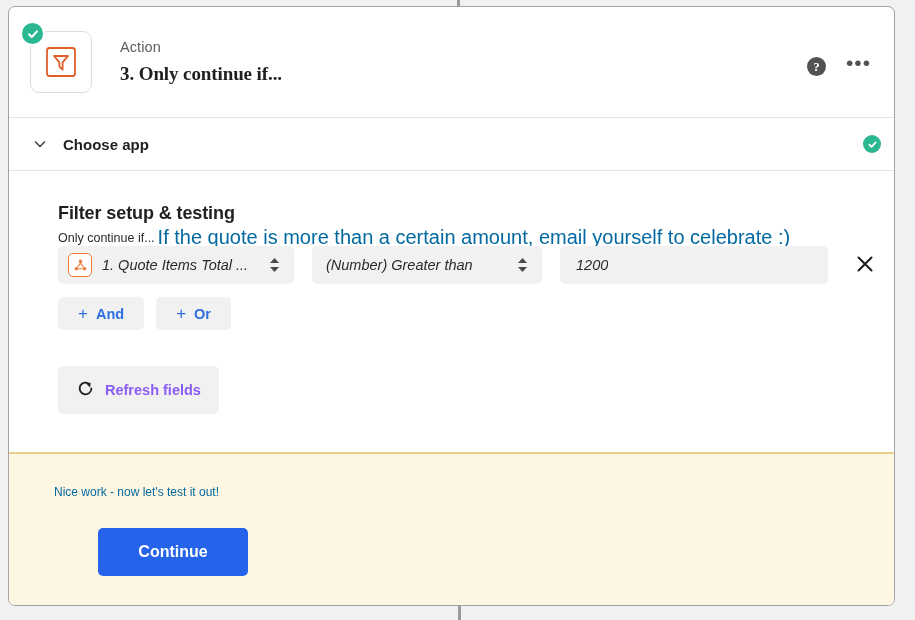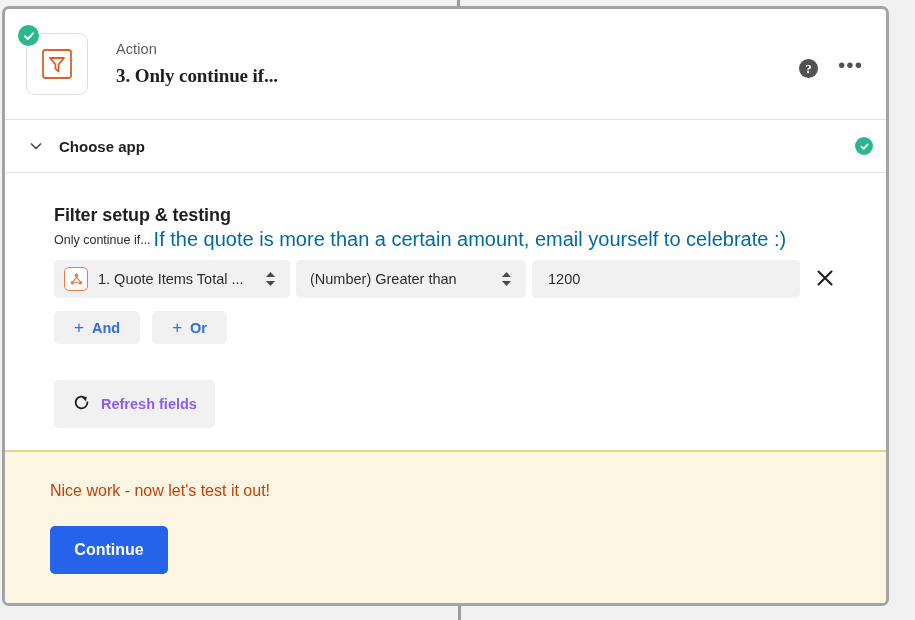--- a/index.html
+++ b/index.html
@@ -23,24 +23,24 @@
     border-right: 6px solid transparent;
     border-top: 8px solid #9b9b9b;
   }
   .connector-bottom {
     position: absolute; left: 458px; top: 604px;
     width: 3px; height: 16px; background: #9b9b9b;
   }
 
   
   .card {
-    position: absolute; left: 2px; top: 6px;
+    position: absolute; left: 8px; top: 6px;
     width: 887px; height: 600px;
     background: #ffffff;
-    border: 3px solid #a3a3a3;
+    border: 1px solid #a3a3a3;
     border-radius: 7px;
     overflow: hidden;
   }
 
   
   .card-header {
     position: relative;
     height: 111px;
     border-bottom: 1px solid #e3e3e3;
     display: flex; align-items: center;
@@ -130,22 +130,22 @@
     font-size: 12.5px; color: #2b2b2b; white-space: nowrap;
   }
   .annotation {
     font-size: 20px; color: #0369a1; white-space: nowrap;
     margin-left: 3px; line-height: 22px;
     position: relative; top: 2px;
   }
 
   
   .cond-row {
-    display: flex; align-items: center; gap: 6px;
-    margin-top: 12px;
+    display: flex; align-items: center; gap: 18px;
+    font-style: italic;
   }
   .field {
     background: #f1f1f1;
     border-radius: 5px;
     height: 38px;
     display: flex; align-items: center;
     position: relative;
     cursor: pointer;
   }
   .field-app { width: 236px; padding-left: 10px; }
@@ -197,28 +197,28 @@
 
   
   .banner {
     position: absolute; left: 0; right: 0; bottom: 0;
     height: 153px;
     background: #fdf6e2;
     border-top: 2px solid #e8d08a;
     padding: 26px 0 0 45px;
   }
   .banner-line {
-    font-size: 16px; color: #c2410c; line-height: 25px;
+    font-size: 12px; color: #0369a1; line-height: 25px;
   }
   .continue-btn {
     margin-top: 23px;
     background: #2563eb; border: none; border-radius: 5px;
-    width: 118px; height: 48px;
+    width: 150px; height: 48px;
     color: #ffffff; font-size: 16px; font-weight: bold;
-    cursor: pointer; font-family: "Liberation Sans", sans-serif;
+    cursor: pointer; font-family: "Liberation Sans", sans-serif; margin-left: 44px;
   }
 </style>
 </head>
 <body>
 
 <div class="stage">
 
   <div class="connector-top"></div>
   <div class="connector-top-arrow"></div>
   <div class="connector-bottom"></div>

